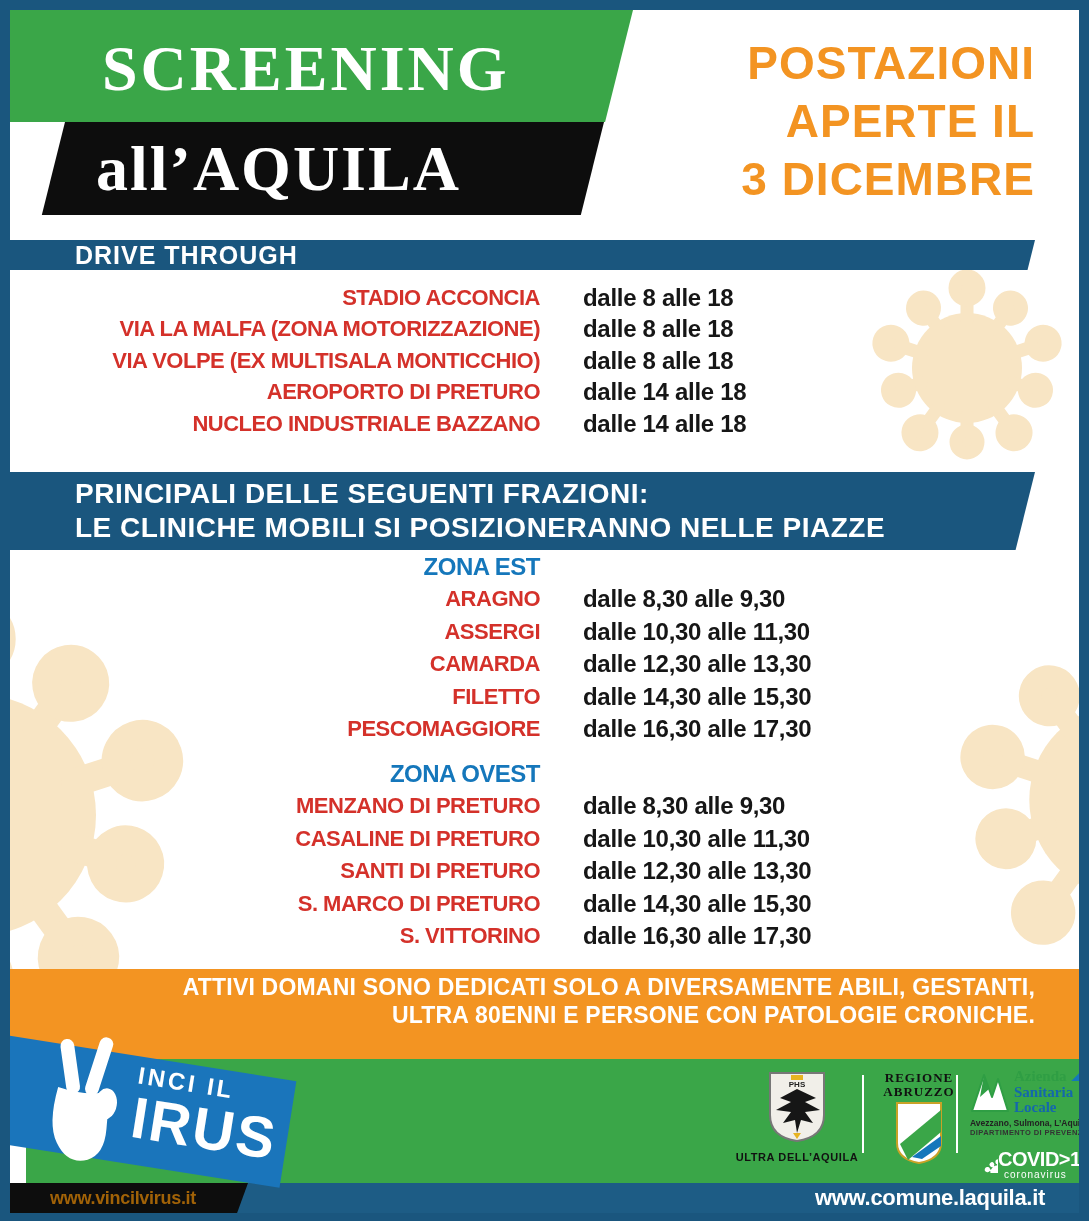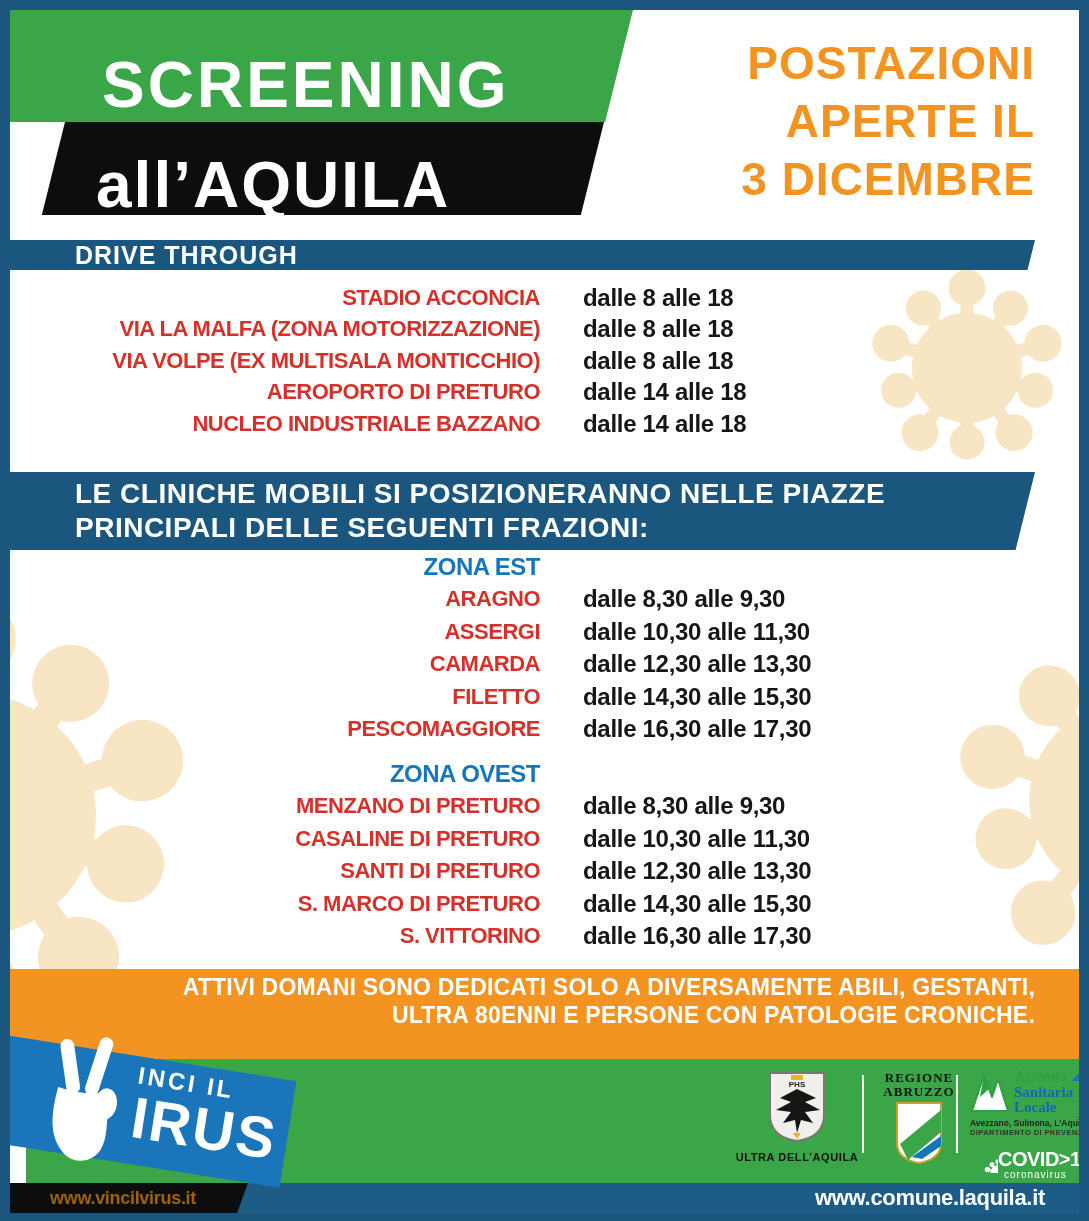--- a/index.html
+++ b/index.html
@@ -5,21 +5,21 @@
   html,body{margin:0;padding:0;background:#666;}
   #poster{position:relative;width:1089px;height:1221px;background:#1a567e;font-family:"Liberation Sans",sans-serif;overflow:hidden;}
   #canvas{position:absolute;left:10px;top:10px;width:1069px;height:1203px;background:#ffffff;overflow:hidden;}
 
   .skew{transform:skewX(-14deg);transform-origin:top left;}
   .abs{position:absolute;}
 
   
   .band-green{left:0;top:0;width:623px;height:112px;background:#3aa648;}
   .band-black{left:55px;top:112px;width:539px;height:93px;background:#0d0d0d;}
-  .hdr-txt{color:#fff;font-family:Liberation Sans, sans-serif;font-weight:bold;white-space:nowrap;margin-top:16px;}
+  .hdr-txt{color:#fff;font-family:Liberation Serif, serif;font-weight:bold;white-space:nowrap;}
   .hdr1{left:92px;top:22px;font-size:64px;letter-spacing:3px;}
   .hdr2{left:86px;top:122px;font-size:64px;letter-spacing:2px;}
   .right-title{left:560px;top:24px;width:465px;text-align:right;color:#f39422;font-weight:bold;font-size:46px;line-height:58px;letter-spacing:1px;}
 
   
   .bar-drive{left:0;top:230px;width:1025px;height:30px;background:#1a567e;}
   .bar-clinics{left:0;top:462px;width:1025px;height:78px;background:#1a567e;}
   .bar-label{color:#fff;font-weight:bold;white-space:nowrap;}
   .drive-label{left:65px;top:231px;font-size:25px;letter-spacing:1px;}
   .clinics-label{left:65px;top:467px;font-size:28px;line-height:34px;letter-spacing:.5px;}
@@ -170,22 +170,22 @@
         <span class="time">dalle 14 alle 18</span>
       </div>
       <div class="row">
         <span class="loc">NUCLEO INDUSTRIALE BAZZANO</span>
         <span class="time">dalle 14 alle 18</span>
       </div>
     </div>
 
     <div class="abs skew bar-clinics z1"></div>
     <div class="abs bar-label clinics-label z2">
+      <div>PRINCIPALI DELLE SEGUENTI FRAZIONI:</div>
       <div>LE CLINICHE MOBILI SI POSIZIONERANNO NELLE PIAZZE</div>
-      <div>PRINCIPALI DELLE SEGUENTI FRAZIONI:</div>
     </div>
 
     <div class="abs zone1 z2">
       <div class="zone-header">ZONA EST</div>
       <div class="zrow">
         <span class="loc">ARAGNO</span>
         <span class="time">dalle 8,30 alle 9,30</span>
       </div>
       <div class="zrow">
         <span class="loc">ASSERGI</span>

